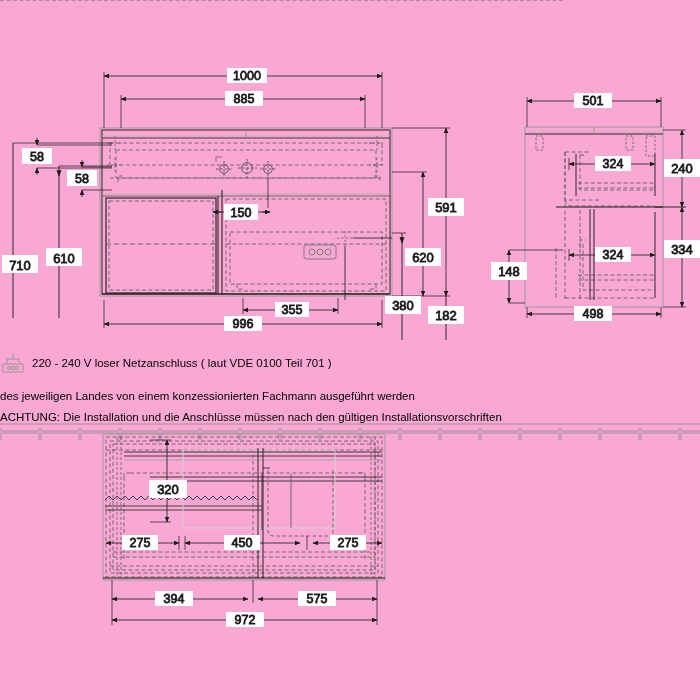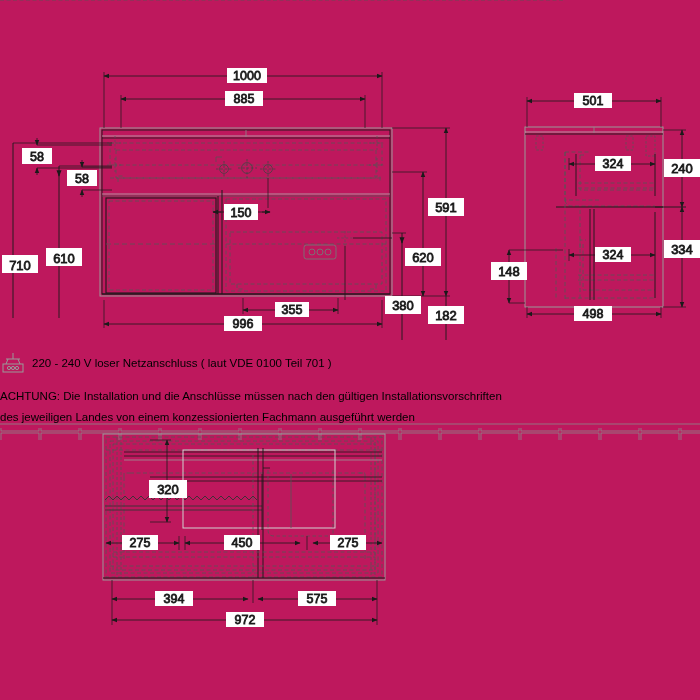--- a/index.html
+++ b/index.html
@@ -1,18 +1,18 @@
 <!DOCTYPE html>
 <html><head>
 <meta charset="utf-8">
 <style>
   html,body{margin:0;padding:0;background:#ffffff;}
   body{width:700px;height:700px;overflow:hidden;
        font-family:"Liberation Sans","DejaVu Sans",sans-serif;color:#000;}
-  #sheet{position:relative;width:700px;height:700px;background:#be185d;}
+  #sheet{position:relative;width:700px;height:700px;background:#f9a8d4;}
   svg{display:block;}
   .note-block{position:absolute;left:0;top:352px;width:624px;}
   .note-row{display:flex;align-items:flex-start;}
   .outlet-icon{width:26px;height:22px;flex:0 0 26px;margin-right:6px;}
   .note-1{font-size:11.5px;line-height:22px;}
   .warn{margin-top:12px;}
   .warn div{font-size:11.5px;line-height:21px;white-space:nowrap;}
 </style>
 </head>
 <body>
@@ -445,18 +445,18 @@
           <rect x="3" y="12" width="20" height="8"></rect>
           <circle cx="9" cy="16" r="1.6"></circle>
           <circle cx="13" cy="16" r="1.6"></circle>
           <circle cx="17" cy="16" r="1.6"></circle>
         </g>
       </svg>
       <div class="note-1">220 - 240 V loser Netzanschluss ( laut VDE 0100 Teil 701 )</div>
     </div>
 
     <div class="warn">
+      <div>des jeweiligen Landes von einem konzessionierten Fachmann ausgeführt werden</div>
       <div>ACHTUNG: Die Installation und die Anschlüsse müssen nach den gültigen Installationsvorschriften</div>
-      <div>des jeweiligen Landes von einem konzessionierten Fachmann ausgeführt werden</div>
     </div>
   </div>
 
 </div>
 
 </body></html>

